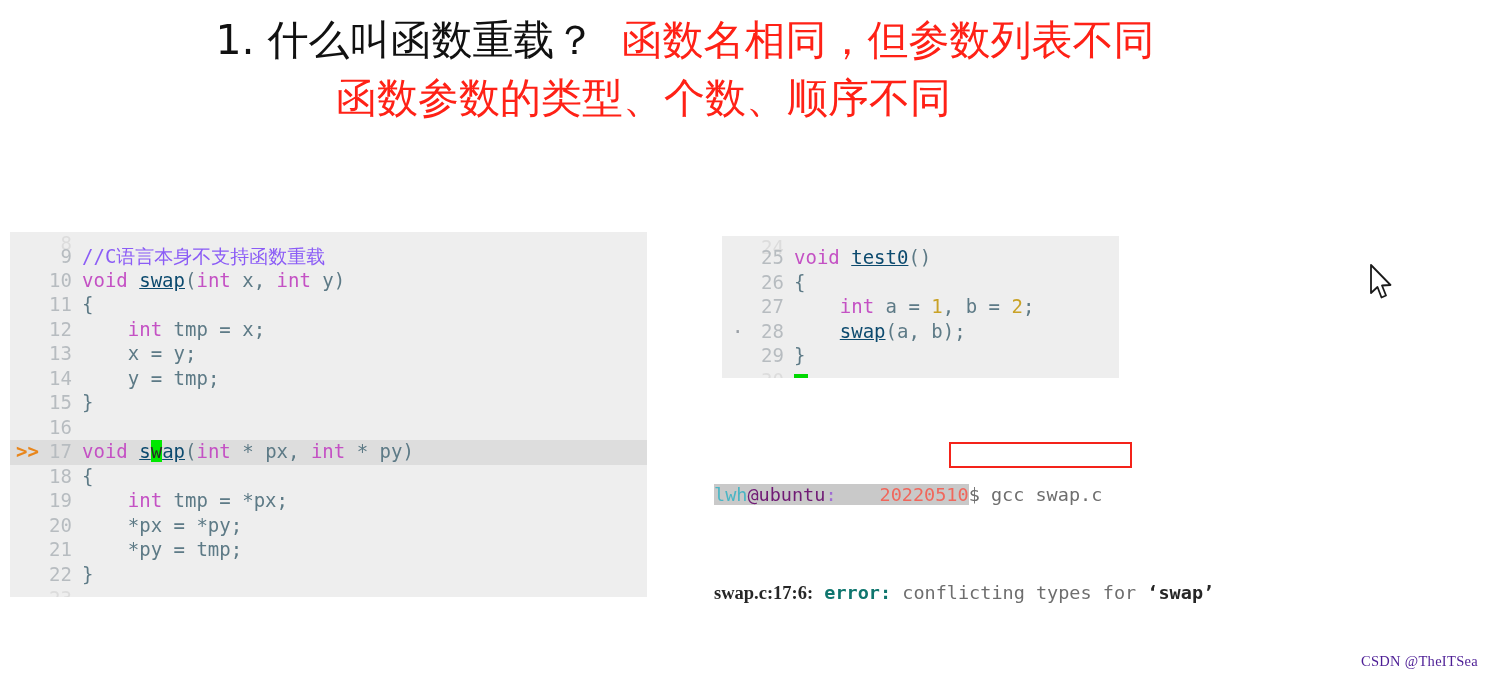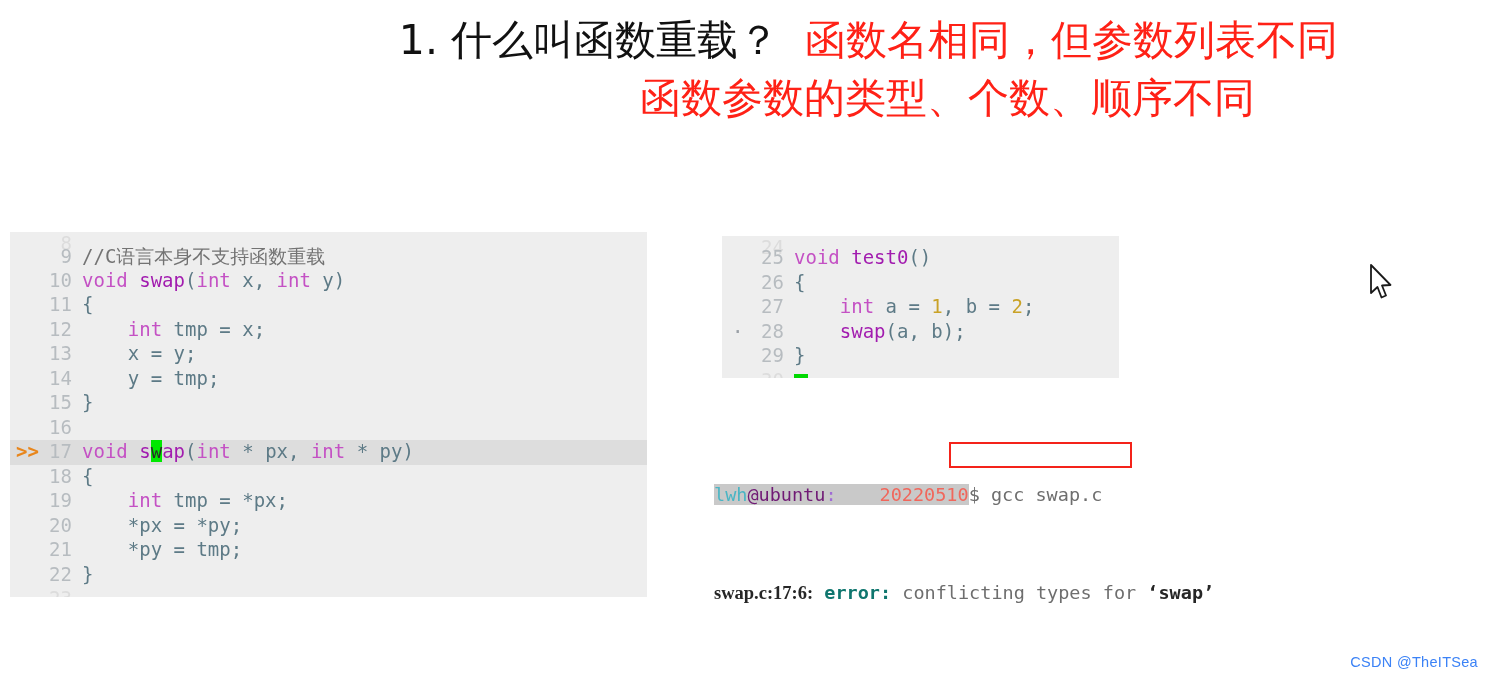--- a/index.html
+++ b/index.html
@@ -11,24 +11,24 @@
     width: 1490px;
     height: 680px;
     position: relative;
     overflow: hidden;
     font-family: "Liberation Sans", sans-serif;
   }
 
   
   #title-block {
     position: absolute;
-    left: 4px;
+    left: 18px;
     top: 14px;
     width: 1364px;
-    text-align: right;
+    text-align: center;
   }
   .title-line {
     white-space: nowrap;
     line-height: 1.28;
   }
   #title-line-1 {
     padding-right: 30px;
   }
   .t-black {
     color: #111111;
@@ -84,24 +84,24 @@
   }
   .code-text {
     font-size: 19px;
     color: #5d7a86;
   }
   .code-line.current {
     background: #dfdfdf;
   }
   
   .kw      { color: #c451c4; }    
-  .fn      { color: #a21caf; }    
+  .fn      { color: #0c4a6e; text-decoration: underline; }    
   .var     { color: #5d7a86; }    
   .num     { color: #c9a227; }    
-  .cmt     { color: #737373; }    
+  .cmt     { color: #8b5cf6; }    
   .punct   { color: #5d7a86; }
   .cursor-green {
     background: #00e800;
     color: #2a2a2a;
   }
   .dot-mark {
     width: 34px;
     min-width: 34px;
     box-sizing: border-box;
     padding-left: 10px;
@@ -180,23 +180,23 @@
     top: 264px;
     width: 26px;
     height: 38px;
   }
 
   
   #watermark {
     position: absolute;
     right: 12px;
     bottom: 10px;
-    color: #3b82f6;
+    color: #4c1d95;
     font-size: 14.5px;
-    font-family: Liberation Sans, sans-serif;
+    font-family: Liberation Serif, serif;
     letter-spacing: 0.3px;
     margin-left: 35px;
   }
 </style>
 </head>
 <body>
 
 <div id="title-block">
   <div class="title-line" id="title-line-1">
     <span class="t-black">1. 什么叫函数重载？</span><span class="t-red">函数名相同，但参数列表不同</span>

